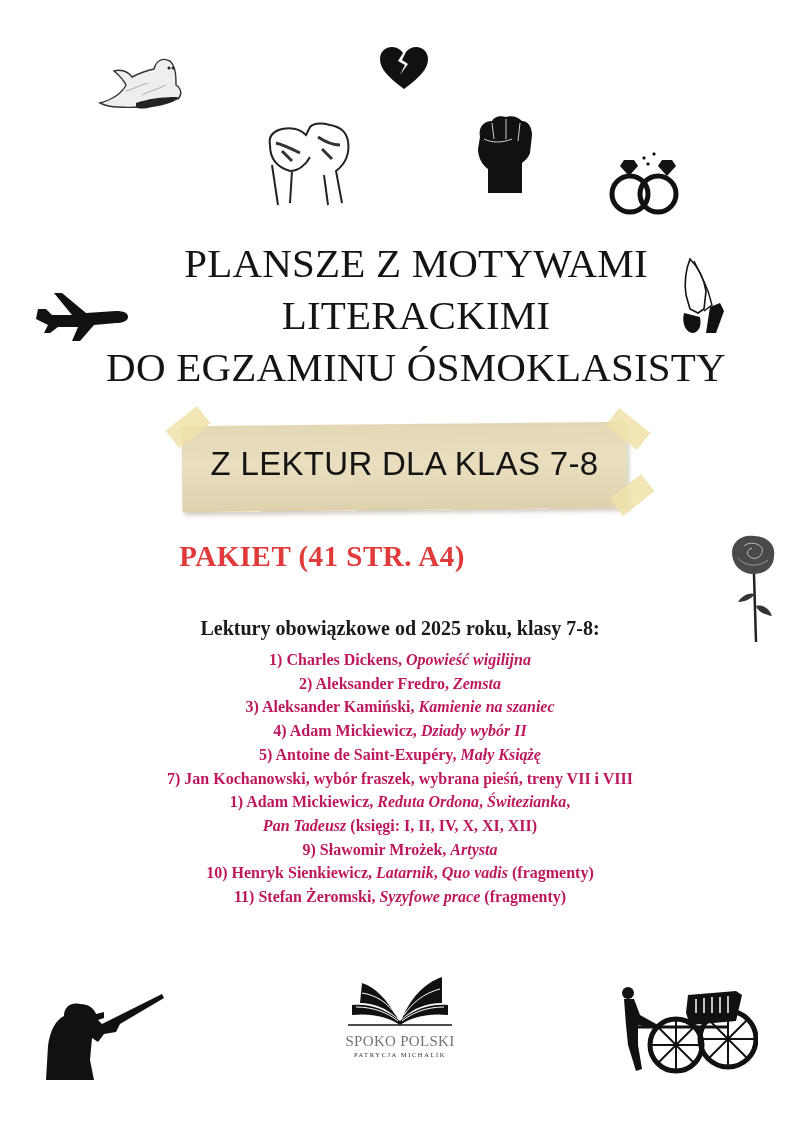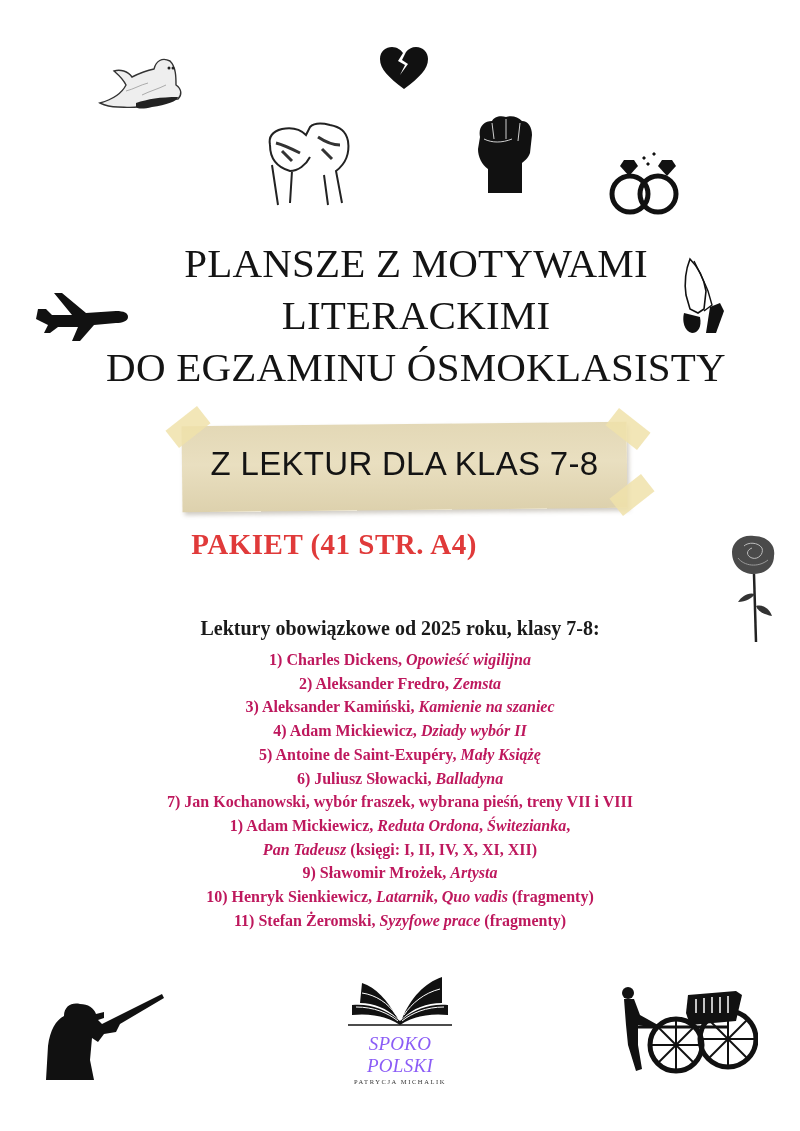--- a/index.html
+++ b/index.html
@@ -20,42 +20,40 @@
     transform: rotate(-0.6deg);
   }
   .tape-piece {
     position: absolute; width: 40px; height: 22px; background: rgba(240,226,170,0.85);
   }
   .banner-text {
     position: absolute; left: 182px; top: 445px; width: 445px; text-align: center;
     font-family: Liberation Sans, sans-serif; font-size: 33px; color: #141414; letter-spacing: 0.3px;
   }
   .pakiet {
-    position: absolute; left: 0; width: 644px; top: 528px; text-align: center;
+    position: absolute; left: 0; width: 644px; top: 540px; text-align: center;
     font-family: "Liberation Serif", serif; font-weight: bold; font-size: 29px; color: #e03a3a;
     letter-spacing: 0.5px;
-    margin-left: 12px;
   }
   .list-heading {
     position: absolute; left: 0; width: 800px; top: 617px; text-align: center;
     font-weight: bold; font-size: 20px; color: #1a1a1a;
   }
   .list {
     position: absolute; left: 0; width: 800px; top: 648px; text-align: center;
     font-weight: bold; font-size: 16px; line-height: 23.7px; color: #be185d;
   }
   .list div { white-space: nowrap; }
   .list i { font-style: italic; }
   .logo {
     position: absolute; left: 340px; top: 975px; width: 120px; text-align: center;
   }
   .logo-name {
-    font-family: "Liberation Serif", serif; font-size: 19px; color: #8b5cf6; letter-spacing: 0.3px;
+    font-family: "Liberation Serif", serif; font-size: 15px; color: #737373; letter-spacing: 0.3px;
     margin-top: 2px;
-    font-style: italic;
   }
   .logo-sub {
     font-family: "Liberation Serif", serif; font-size: 6.5px; color: #333; letter-spacing: 1.6px; margin-top: 1px;
   }
 </style>
 </head>
 <body>
 
 <svg class="abs" style="left:96px;top:55px" width="92" height="60" viewBox="0 0 92 60">
   <path d="M4 48 C18 44 26 38 30 30 C26 22 20 18 18 16 C24 14 32 16 36 22 C40 20 48 16 58 14 C60 6 66 2 74 6 C80 12 80 22 80 30 C86 34 86 40 82 44 C70 44 60 48 50 50 C40 54 30 52 22 52 C14 52 8 50 4 48 Z" fill="#eeeeee" stroke="#333" stroke-width="1.4"></path>
@@ -149,21 +147,20 @@
 
 <div class="pakiet">PAKIET (41 STR. A4)</div>
 
 <div class="list-heading">Lektury obowiązkowe od 2025 roku, klasy 7-8:</div>
 <div class="list">
   <div><span>1) Charles Dickens, </span><i>Opowieść wigilijna</i></div>
   <div><span>2) Aleksander Fredro, </span><i>Zemsta</i></div>
   <div><span>3) Aleksander Kamiński, </span><i>Kamienie na szaniec</i></div>
   <div><span>4) Adam Mickiewicz, </span><i>Dziady wybór II</i></div>
   <div><span>5) Antoine de Saint-Exupéry, </span><i>Mały Książę</i></div>
-  <div><span>6) Juliusz Słowacki, </span><i>Balladyna</i></div>
   <div><span>7) Jan Kochanowski, wybór fraszek, wybrana pieśń, treny VII i VIII</span></div>
   <div><span>1) Adam Mickiewicz, </span><i>Reduta Ordona</i><span>, </span><i>Świtezianka</i><span>,</span></div>
   <div><i>Pan Tadeusz</i><span> (księgi: I, II, IV, X, XI, XII)</span></div>
   <div><span>9) Sławomir Mrożek, </span><i>Artysta</i></div>
   <div><span>10) Henryk Sienkiewicz, </span><i>Latarnik</i><span>, </span><i>Quo vadis</i><span> (fragmenty)</span></div>
   <div><span>11) Stefan Żeromski, </span><i>Syzyfowe prace</i><span> (fragmenty)</span></div>
 </div>
 
 <div class="logo">
   <svg width="104" height="52" viewBox="0 0 104 52">

